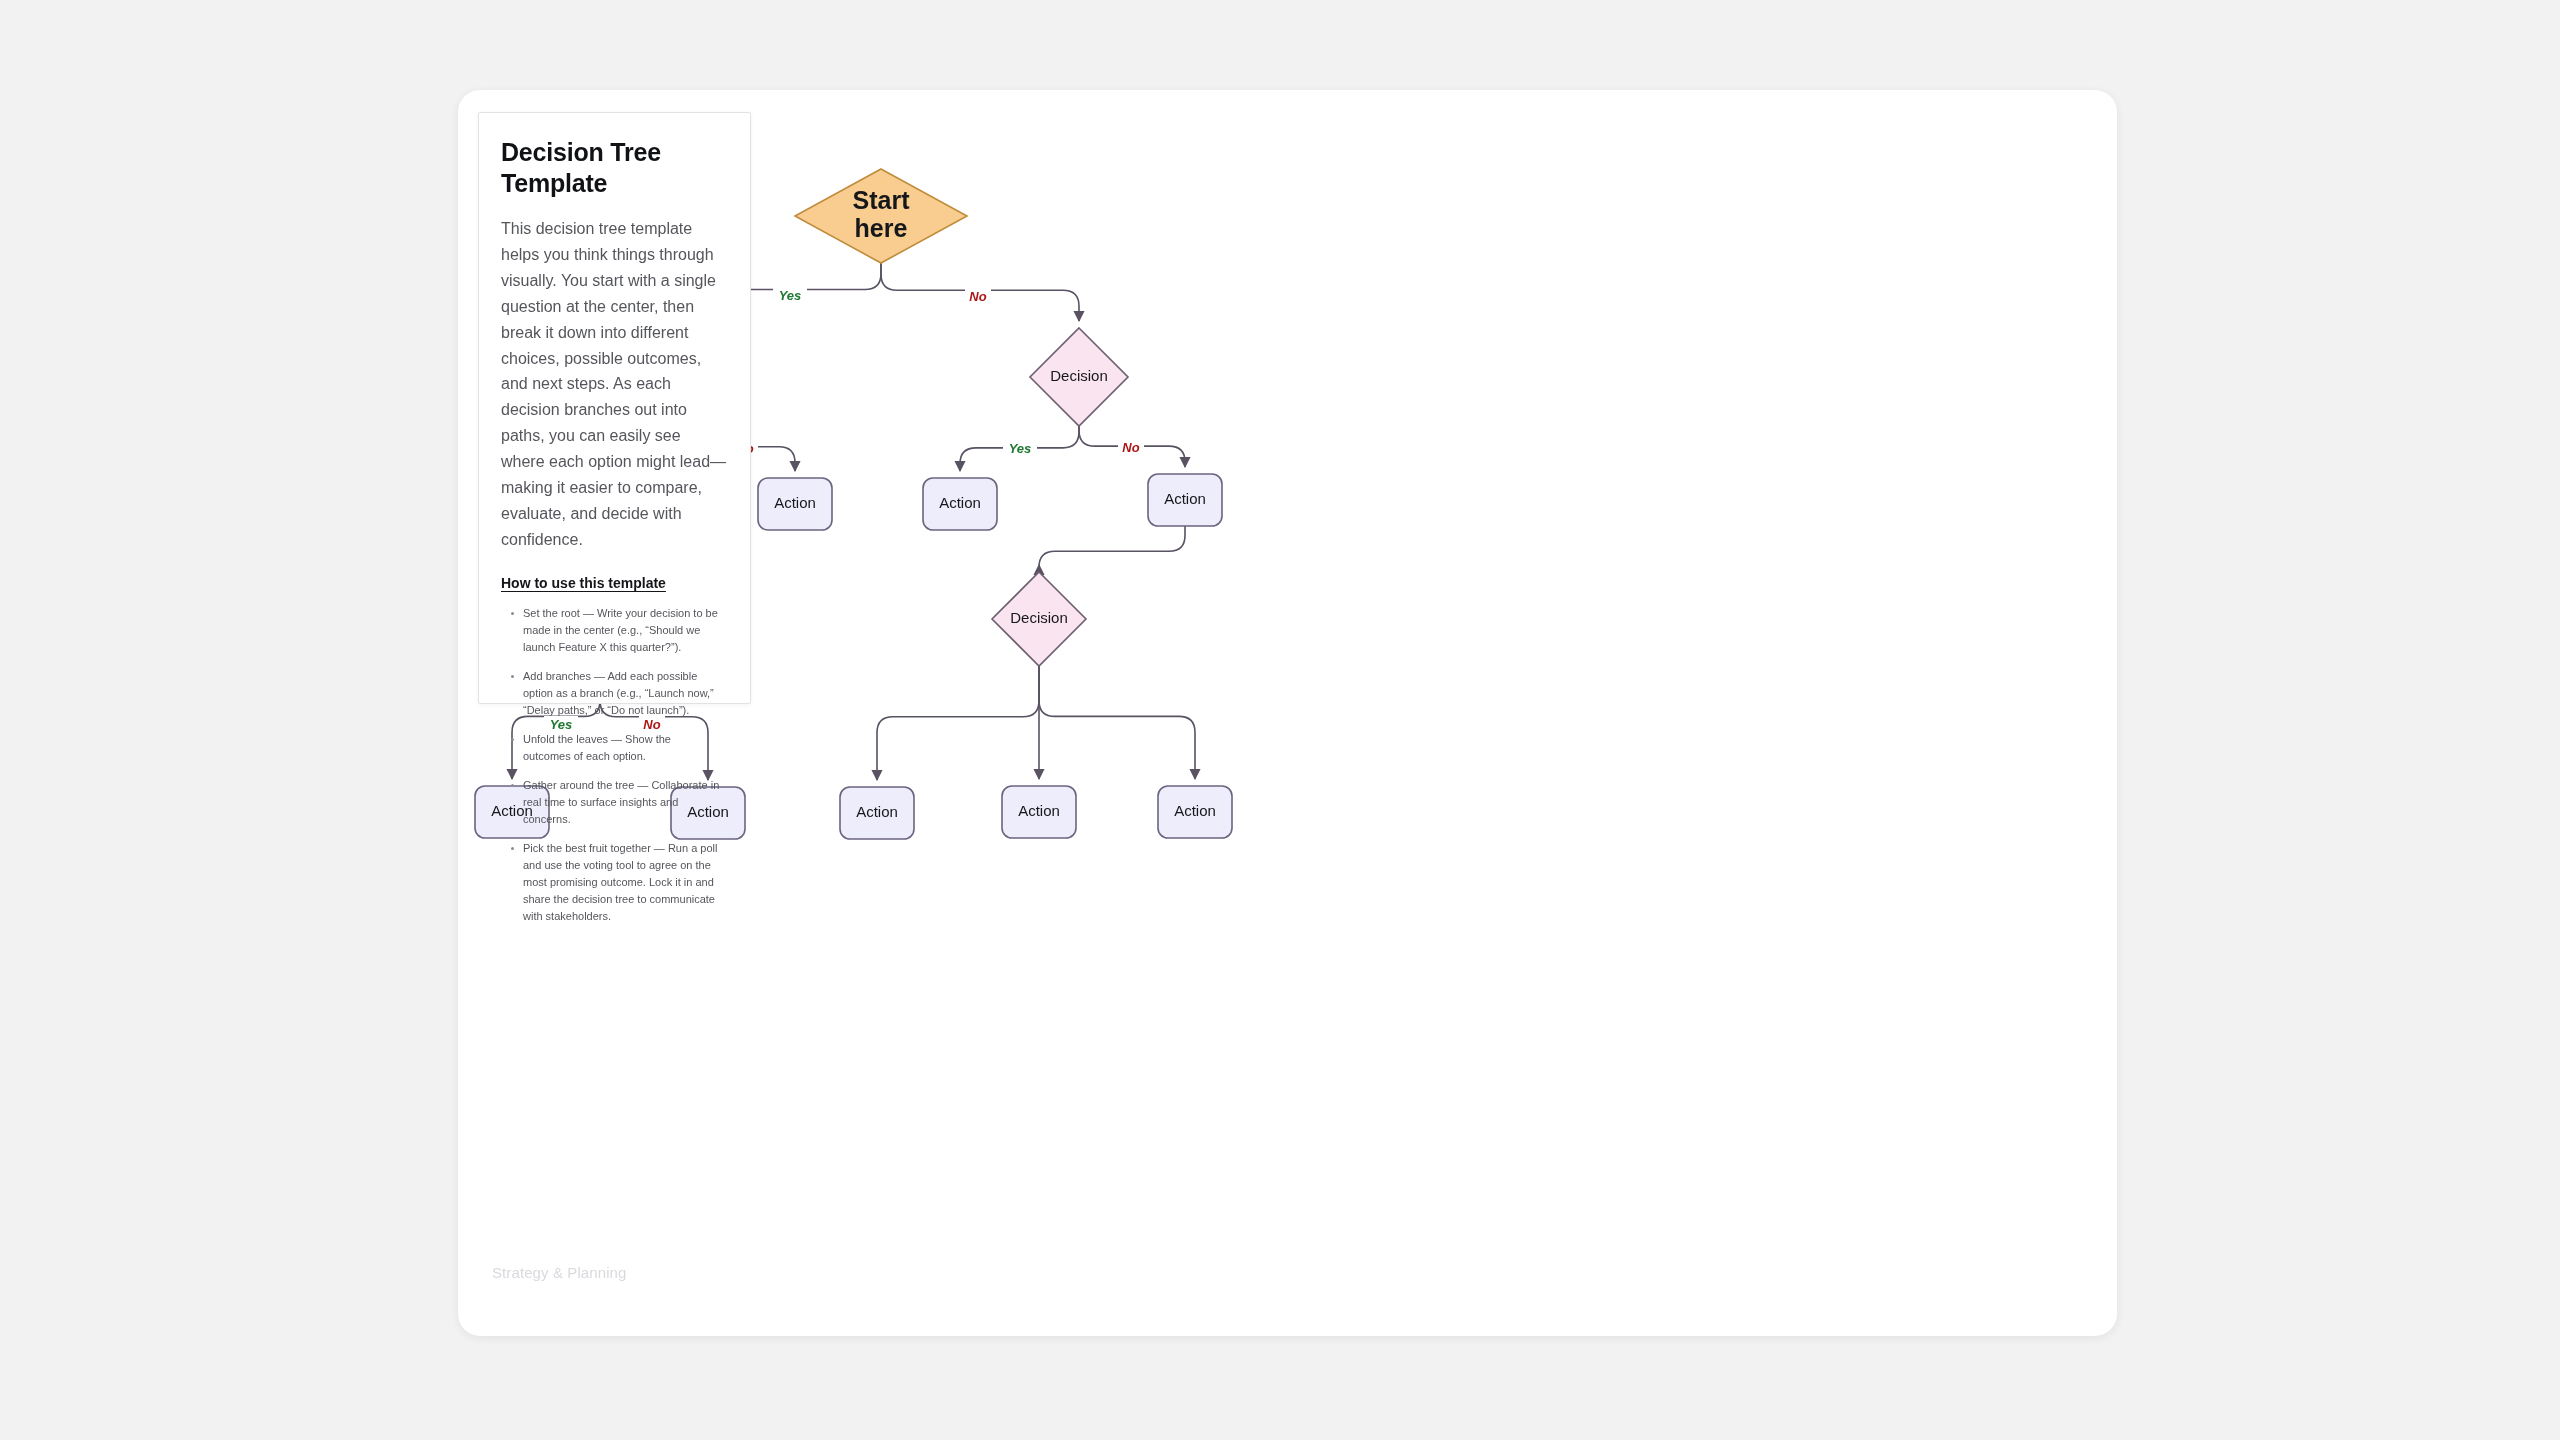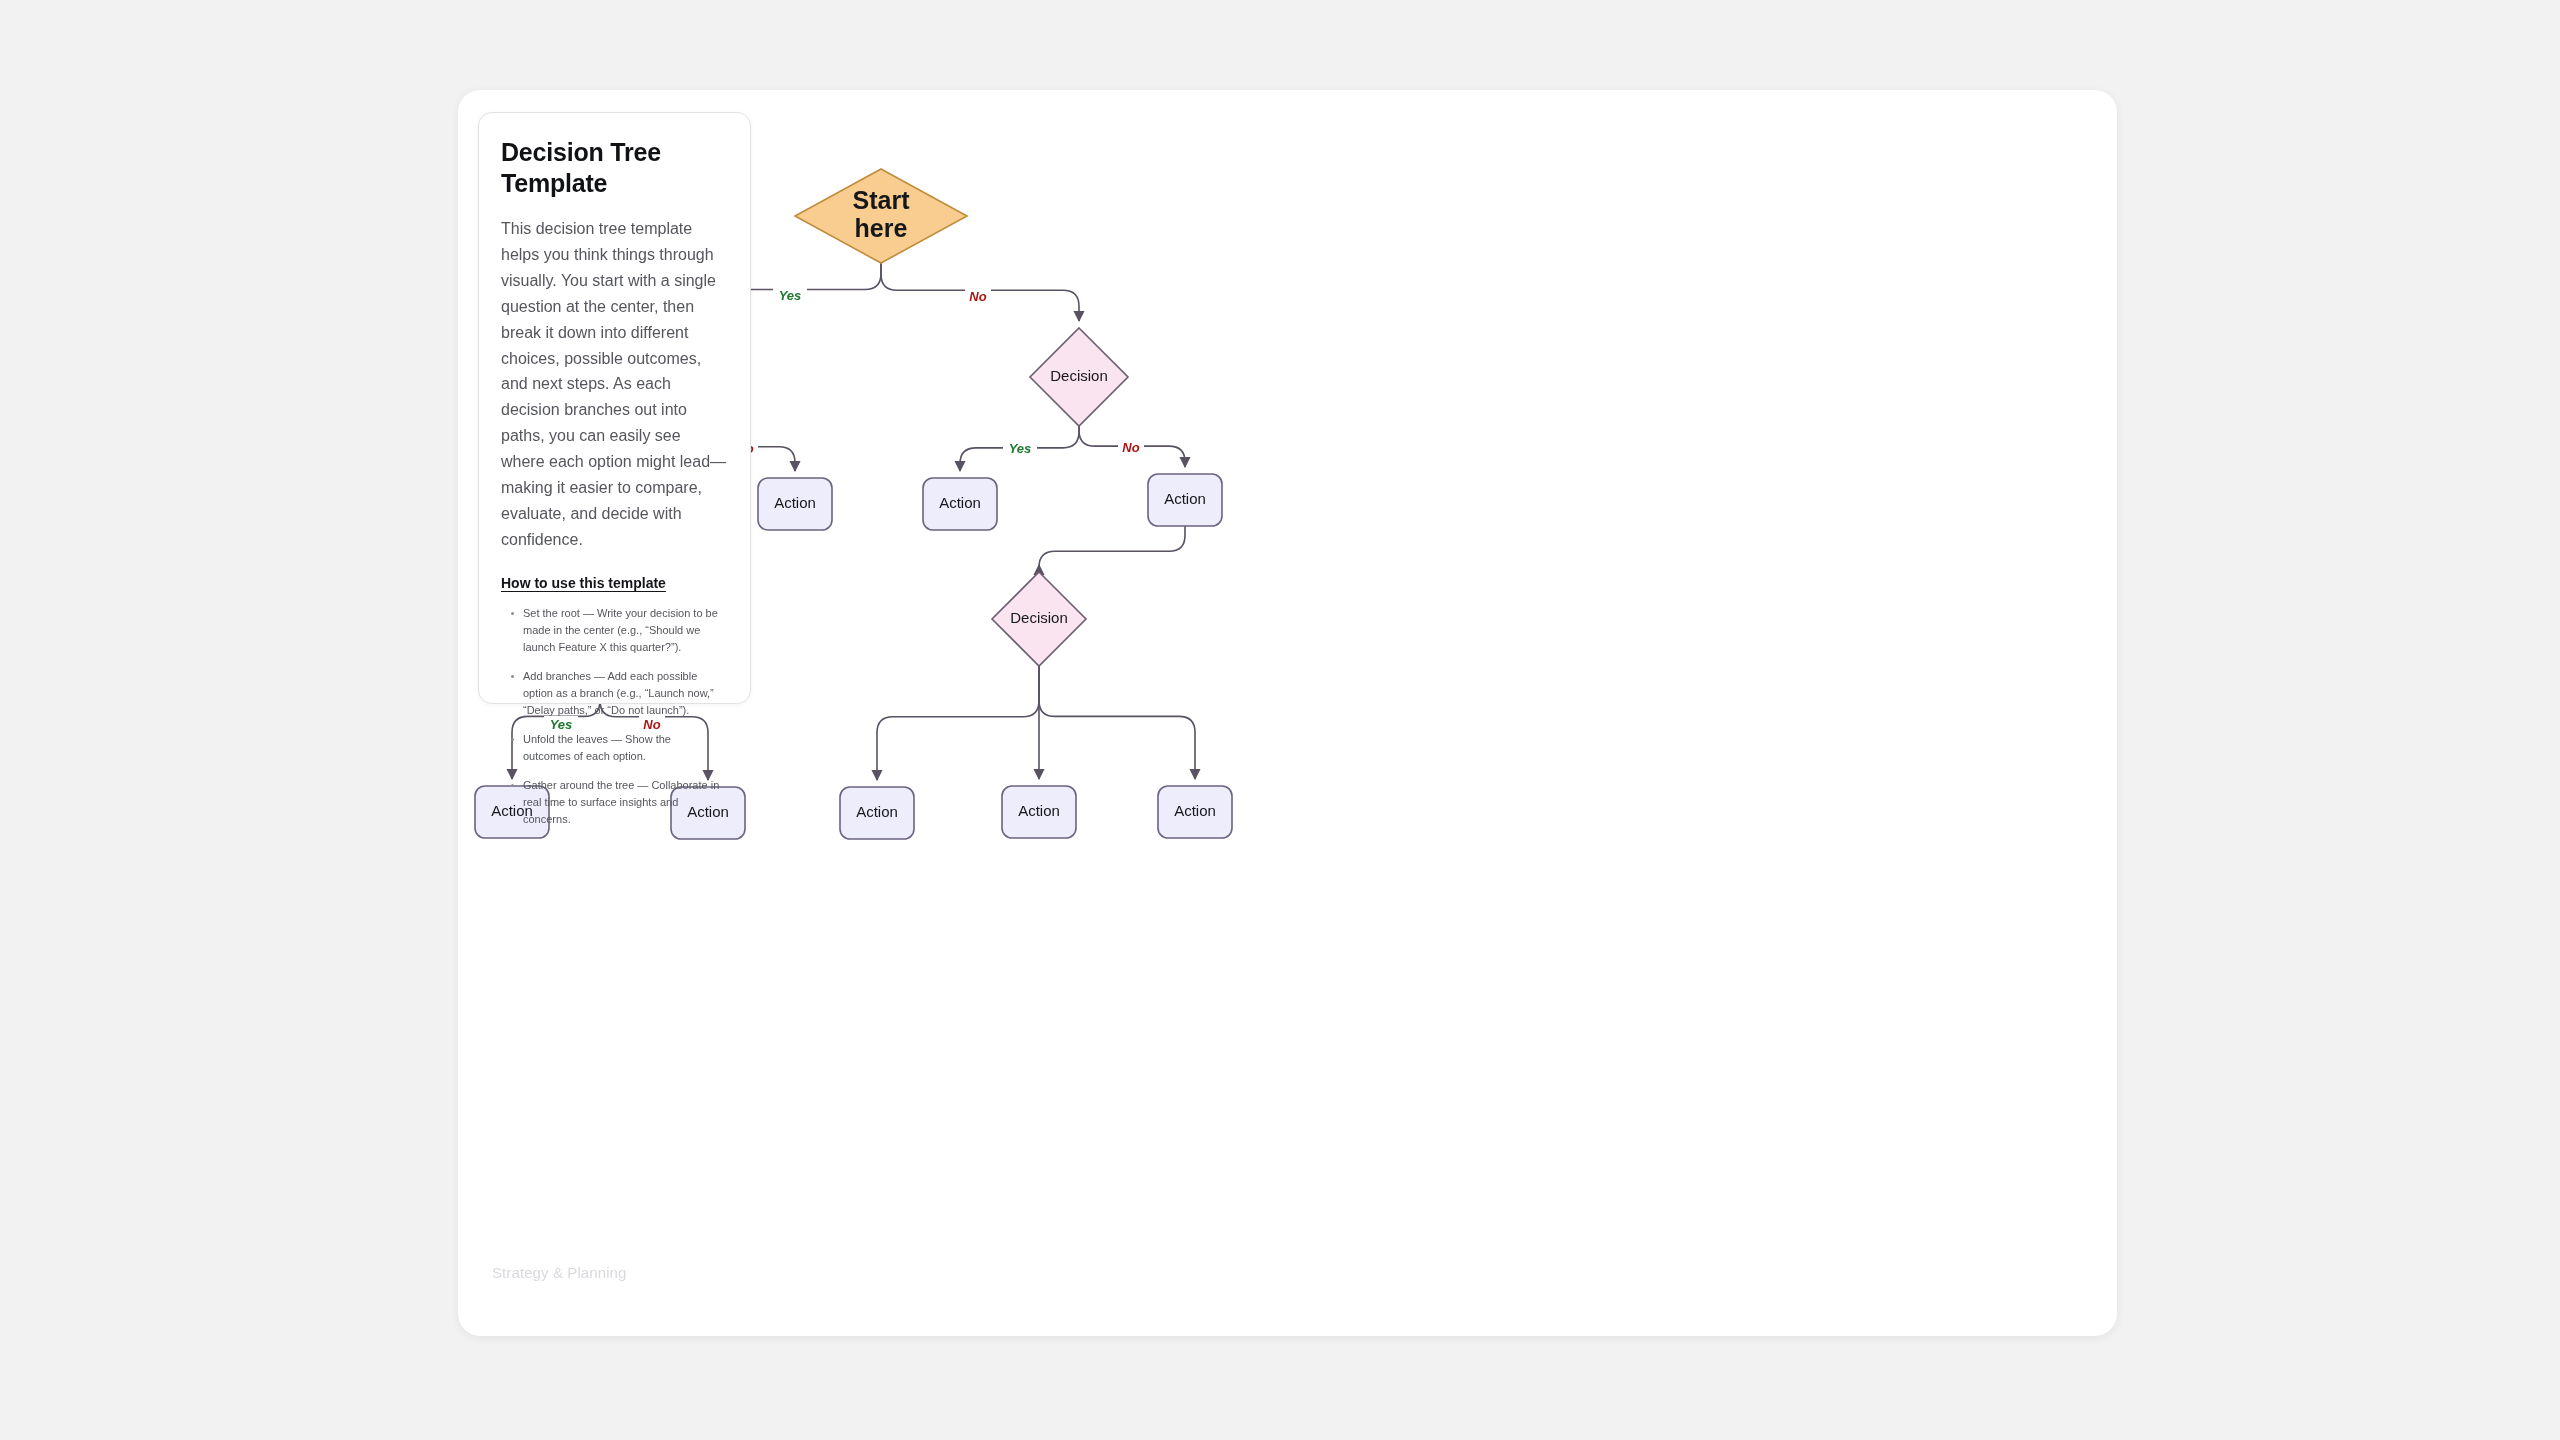--- a/index.html
+++ b/index.html
@@ -34,21 +34,21 @@
 
   
   #info-card {
     position: absolute;
     left: 478px;
     top: 112px;
     width: 273px;
     height: 592px;
     background: #ffffff;
     border: 1px solid #e2e2e4;
-    border-radius: 14px;
+    border-radius: 2px;
     box-sizing: border-box;
     padding: 24px 22px 18px 22px;
     box-shadow: 0 1px 4px rgba(0,0,0,0.05);
   }
   #info-title {
     font-size: 25px;
     font-weight: bold;
     line-height: 1.22;
     color: #111215;
     letter-spacing: -0.2px;
@@ -268,18 +268,19 @@
 
   <div id="info-card">
     <h1 id="info-title">Decision Tree Template</h1>
     <p id="info-desc">This decision tree template helps you think things through visually. You start with a single question at the center, then break it down into different choices, possible outcomes, and next steps. As each decision branches out into paths, you can easily see where each option might lead—making it easier to compare, evaluate, and decide with confidence.</p>
     <div id="howto-heading">How to use this template</div>
     <ul class="howto" id="howto-list">
         <li>Set the root — Write your decision to be made in the center (e.g., “Should we launch Feature X this quarter?”).</li>
         <li>Add branches — Add each possible option as a branch (e.g., “Launch now,” “Delay paths,” or “Do not launch”).</li>
         <li>Unfold the leaves — Show the outcomes of each option.</li>
         <li>Gather around the tree — Collaborate in real time to surface insights and concerns.</li>
+        <li>Pick the best fruit together — Run a poll and use the voting tool to agree on the most promising outcome. Lock it in and share the decision tree to communicate with stakeholders.</li>
       </ul>
   </div>
 
   <div id="board-footer">Strategy &amp; Planning</div>
 
 </div>
 
 </body></html>

